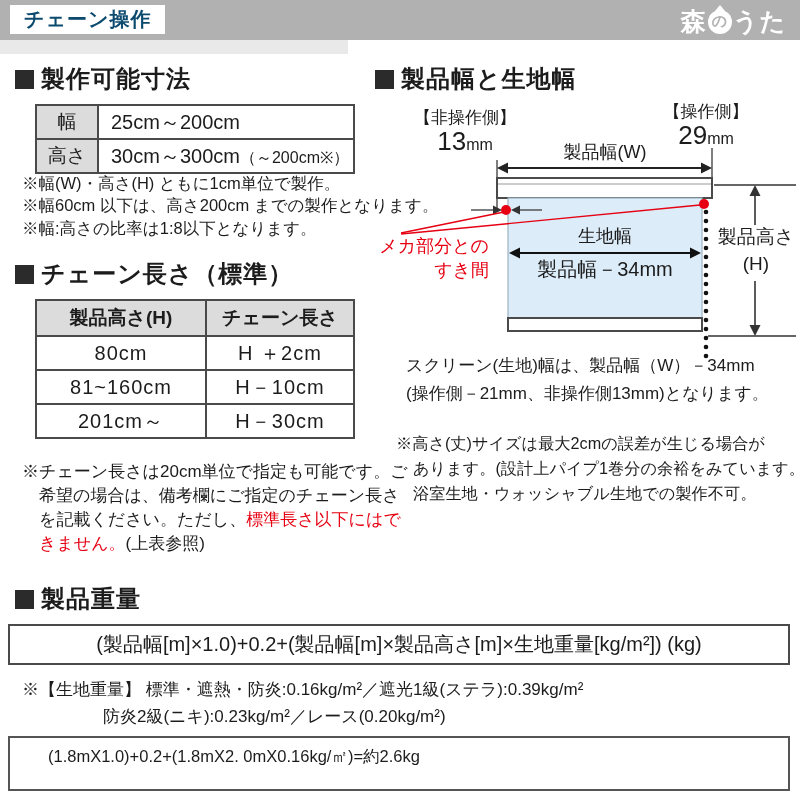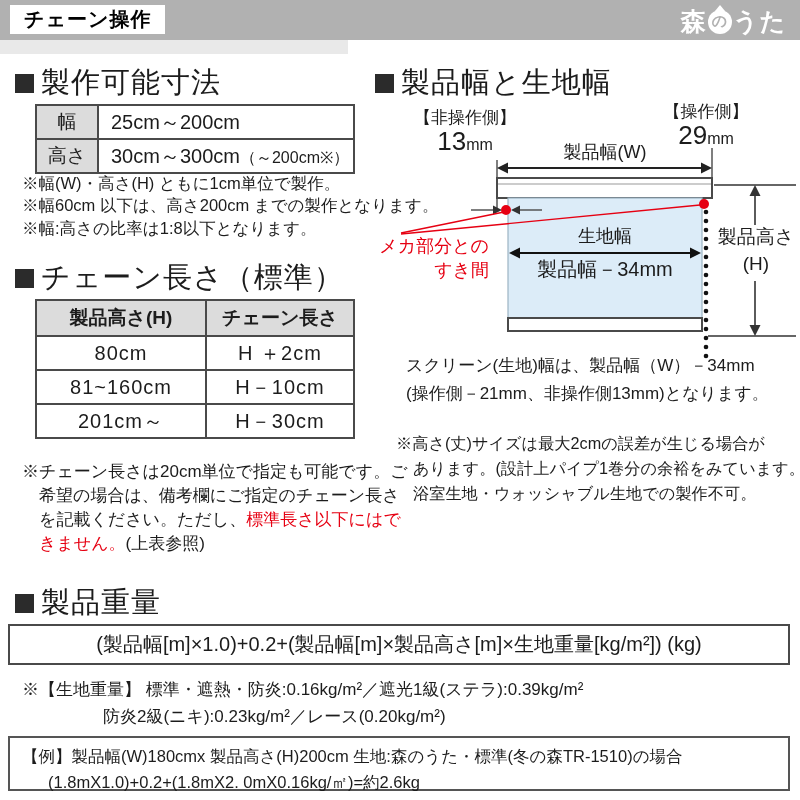--- a/index.html
+++ b/index.html
@@ -5,41 +5,41 @@
   html,body { margin:0; padding:0; background:#fff; }
   .page {
     position:relative; width:800px; height:800px; background:#ffffff;
     font-family:"Liberation Sans", sans-serif; color:#1c1c1c; overflow:hidden;
   }
   
   .header { position:absolute; left:0; top:0; width:800px; height:40px; background:#b1b1b1; }
   .header-title-box {
     position:absolute; left:10px; top:5px; height:29px; background:#ffffff;
     padding:0 14px; display:flex; align-items:center;
-    font-size:20px; font-weight:bold; letter-spacing:1px; color:#000000;
+    font-size:20px; font-weight:bold; letter-spacing:1px; color:#0c4a6e;
   }
   .brand {
     position:absolute; right:14px; top:5px; display:flex; align-items:center;
     color:#ffffff; font-size:25px; font-weight:bold; letter-spacing:1px;
   }
   .leaf {
     width:24px; height:24px; background:#ffffff; border-radius:50%;
     position:relative; display:flex; align-items:center; justify-content:center; margin:0 1px;
   }
   .leaf::before {
     content:""; position:absolute; top:-5px; left:50%; transform:translateX(-50%);
     border-left:5px solid transparent; border-right:5px solid transparent; border-bottom:6px solid #ffffff;
   }
   .leaf i { font-style:normal; color:#b1b1b1; font-size:15px; font-weight:bold; }
   .header-substrip { position:absolute; left:0; top:40px; width:348px; height:14px; background:#e9e9e9; }
 
   
   .sec-title { position:absolute; display:flex; align-items:center; gap:7px; }
   .bullet { width:19px; height:19px; background:#2b2b2b; flex:none; }
-  .sec-title-text { font-size:29px; font-weight:normal; letter-spacing:1px; }
+  .sec-title-text { font-size:24px; font-weight:bold; letter-spacing:1px; }
 
   
   table { border-collapse:collapse; position:absolute; }
   th, td { border:2px solid #4a4a4a; }
   .tbl-size { left:35px; top:104px; width:320px; }
   .tbl-size th { width:58px; background:#dcdcdc; font-size:19px; font-weight:normal; text-align:center; height:30px; }
   .tbl-size td { padding-left:12px; font-size:20px; }
   .tbl-size .small { font-size:16px; }
   .tbl-chain { left:35px; top:299px; width:320px; text-align:center; }
   .tbl-chain th { background:#dcdcdc; font-size:19px; font-weight:bold; height:32px; }
@@ -272,17 +272,16 @@
     <span>(製品幅[m]×1.0)+0.2+(製品幅[m]×製品高さ[m]×生地重量[kg/m²]) (kg)</span>
   </div>
   <div class="fw-block">
     <div>
       <span>※【生地重量】</span>
       <span>標準・遮熱・防炎:0.16kg/m²／遮光1級(ステラ):0.39kg/m²</span>
     </div>
     <div class="fw-line2">防炎2級(ニキ):0.23kg/m²／レース(0.20kg/m²)</div>
   </div>
   <div class="example-box">
-    <div>【例】製品幅(W)180cmx 製品高さ(H)200cm 生地:森のうた・標準(冬の森TR-1510)の場合</div>
     <div class="example-line2">(1.8mX1.0)+0.2+(1.8mX2. 0mX0.16kg/㎡)=約2.6kg</div>
   </div>
 
 </div>
 
 </body></html>

